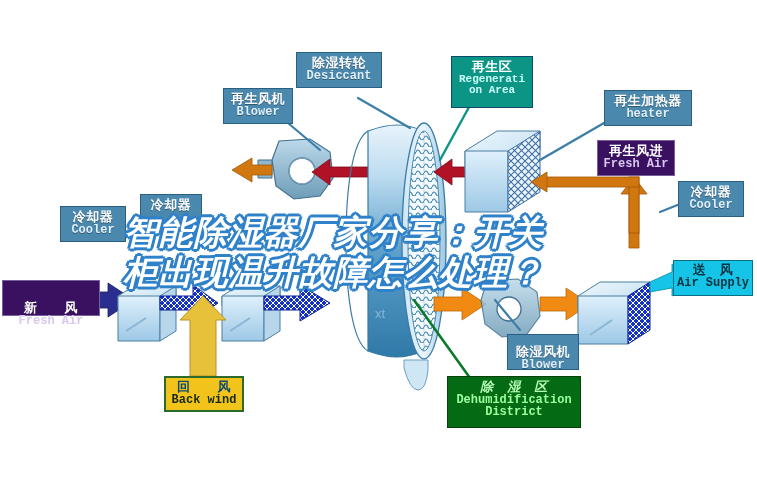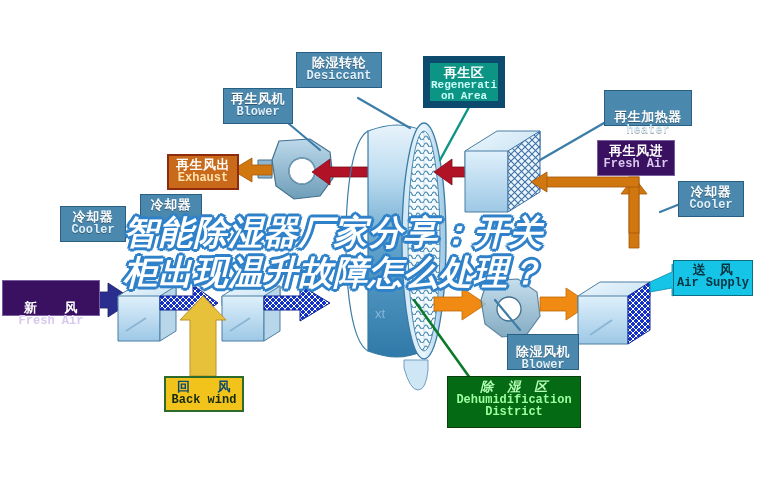--- a/index.html
+++ b/index.html
@@ -12,21 +12,21 @@
   .lbl .cn{display:block;font-weight:bold;letter-spacing:.5px;}
   .lbl .en{display:block;font-family:"Liberation Mono","DejaVu Sans Mono",monospace;
            font-weight:bold;letter-spacing:0px;}
 
   
   .lbl.blue{background:#4a88ae;border:1px solid #2a5f84;color:#eaf6ff;
             text-shadow:0 1px 0 rgba(0,0,0,.35);}
   .lbl.blue .cn{color:#ffffff;}
   .lbl.blue .en{color:#dff0fb;}
 
-  .lbl.teal{background:#0c9485;border:7px solid #0c4a6e;color:#d9fffb;}
+  .lbl.teal{background:#0c9485;border:1px solid #0c4a6e;color:#d9fffb;margin-left:28px;}
   .lbl.teal .cn{color:#ffffff;}
   .lbl.teal .en{color:#c9fff8;}
 
   .lbl.orange{background:#c96a1b;border:2px solid #8e2b0e;}
   .lbl.orange .cn{color:#ffffff;}
   .lbl.orange .en{color:#ffe2b0;}
 
   .lbl.purple{background:#3a1060;border:1px solid #7a5fa0;}
   .lbl.purple .cn{color:#ffffff;}
   .lbl.purple .en{color:#d9c8ef;}
@@ -218,42 +218,38 @@
   <div class="lbl blue" style="left:296px;top:52px;width:86px;height:36px;padding-top:3px;">
     <span class="cn" style="font-size:13px;">除湿转轮</span>
     <span class="en" style="font-size:12px;">Desiccant</span>
   </div>
 
   <div class="lbl blue" style="left:223px;top:88px;width:70px;height:36px;padding-top:3px;">
     <span class="cn" style="font-size:13px;">再生风机</span>
     <span class="en" style="font-size:12px;">Blower</span>
   </div>
 
-  <div class="lbl orange" style="left:167px;top:154px;width:72px;height:36px;padding-top:2px;">
-    <span class="cn" style="font-size:13px;">再生风出</span>
-    <span class="en" style="font-size:12px;">Exhaust</span>
-  </div>
 
   <div class="lbl blue" style="left:140px;top:194px;width:62px;height:34px;padding-top:3px;">
     <span class="cn" style="font-size:13px;">冷却器</span>
     <span class="en" style="font-size:12px;"></span>
   </div>
 
   <div class="lbl blue" style="left:60px;top:206px;width:66px;height:36px;padding-top:3px;">
     <span class="cn" style="font-size:13px;">冷却器</span>
     <span class="en" style="font-size:12px;">Cooler</span>
   </div>
 
   <div class="lbl teal" style="left:423px;top:56px;width:82px;height:52px;padding-top:3px;">
     <span class="cn" style="font-size:13px;">再生区</span>
     <span class="en" style="font-size:11px;">Regenerati</span>
     <span class="en" style="font-size:11px;">on Area</span>
   </div>
 
-  <div class="lbl blue" style="left:604px;top:90px;width:88px;height:36px;padding-top:19px;">
+  <div class="lbl blue" style="left:604px;top:90px;width:88px;height:36px;padding-top:3px;">
     <span class="cn" style="font-size:13px;">再生加热器</span>
     <span class="en" style="font-size:12px;">heater</span>
   </div>
 
   <div class="lbl purple" style="left:597px;top:140px;width:78px;height:36px;padding-top:3px;">
     <span class="cn" style="font-size:13px;">再生风进</span>
     <span class="en" style="font-size:12px;">Fresh Air</span>
   </div>
 
   <div class="lbl blue" style="left:678px;top:181px;width:66px;height:36px;padding-top:3px;">

